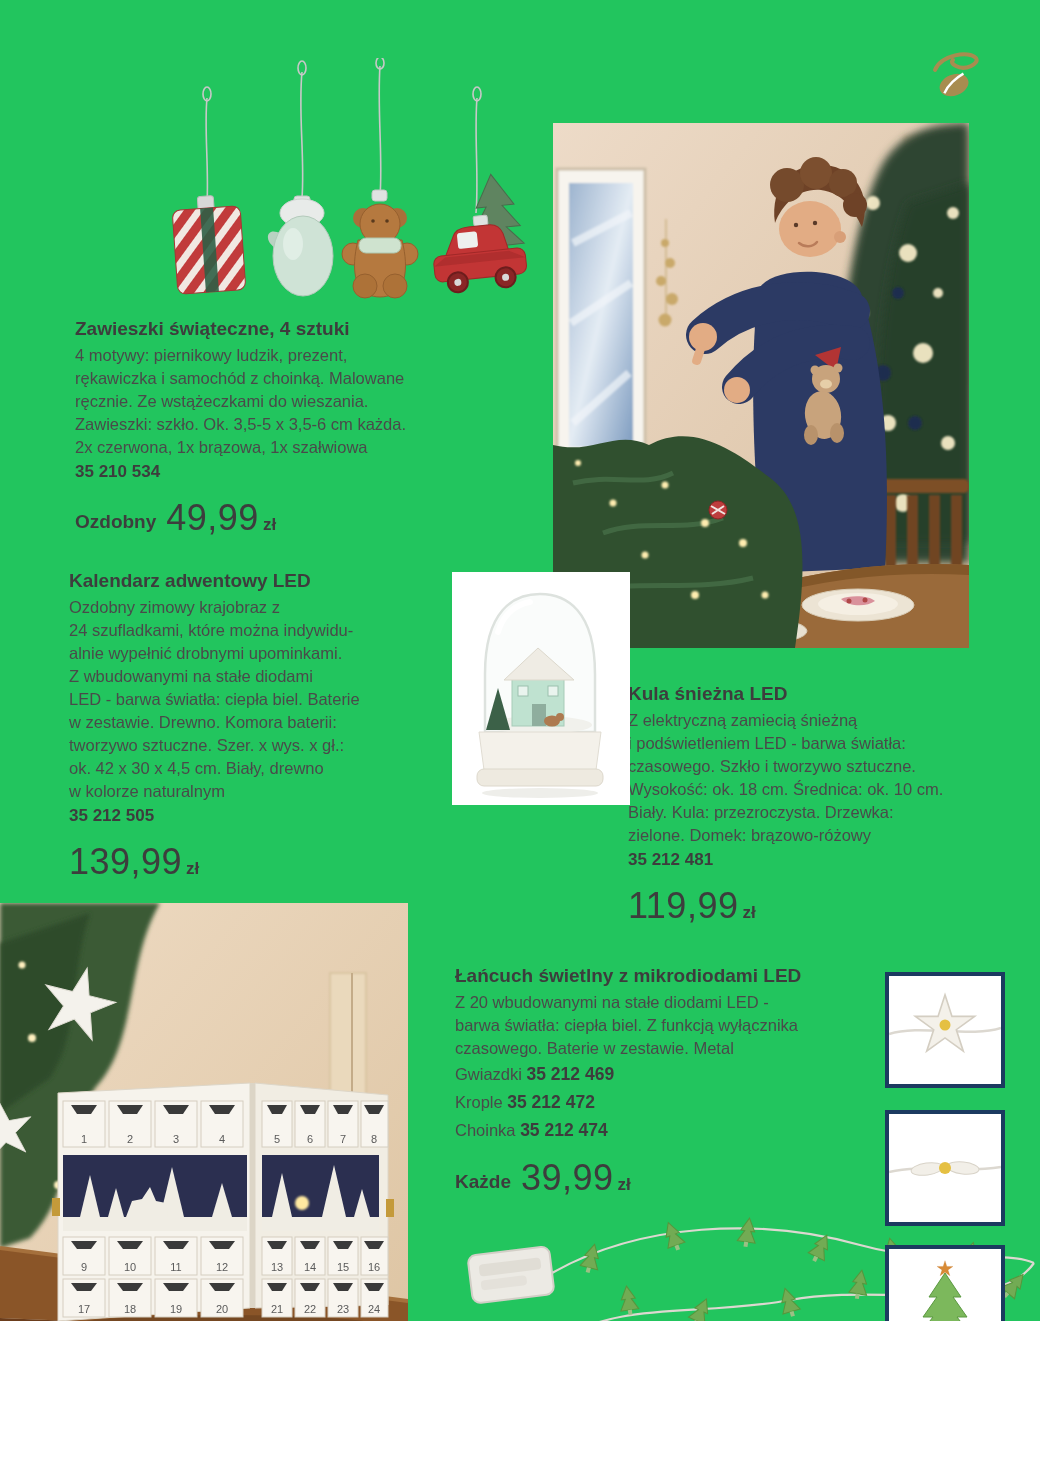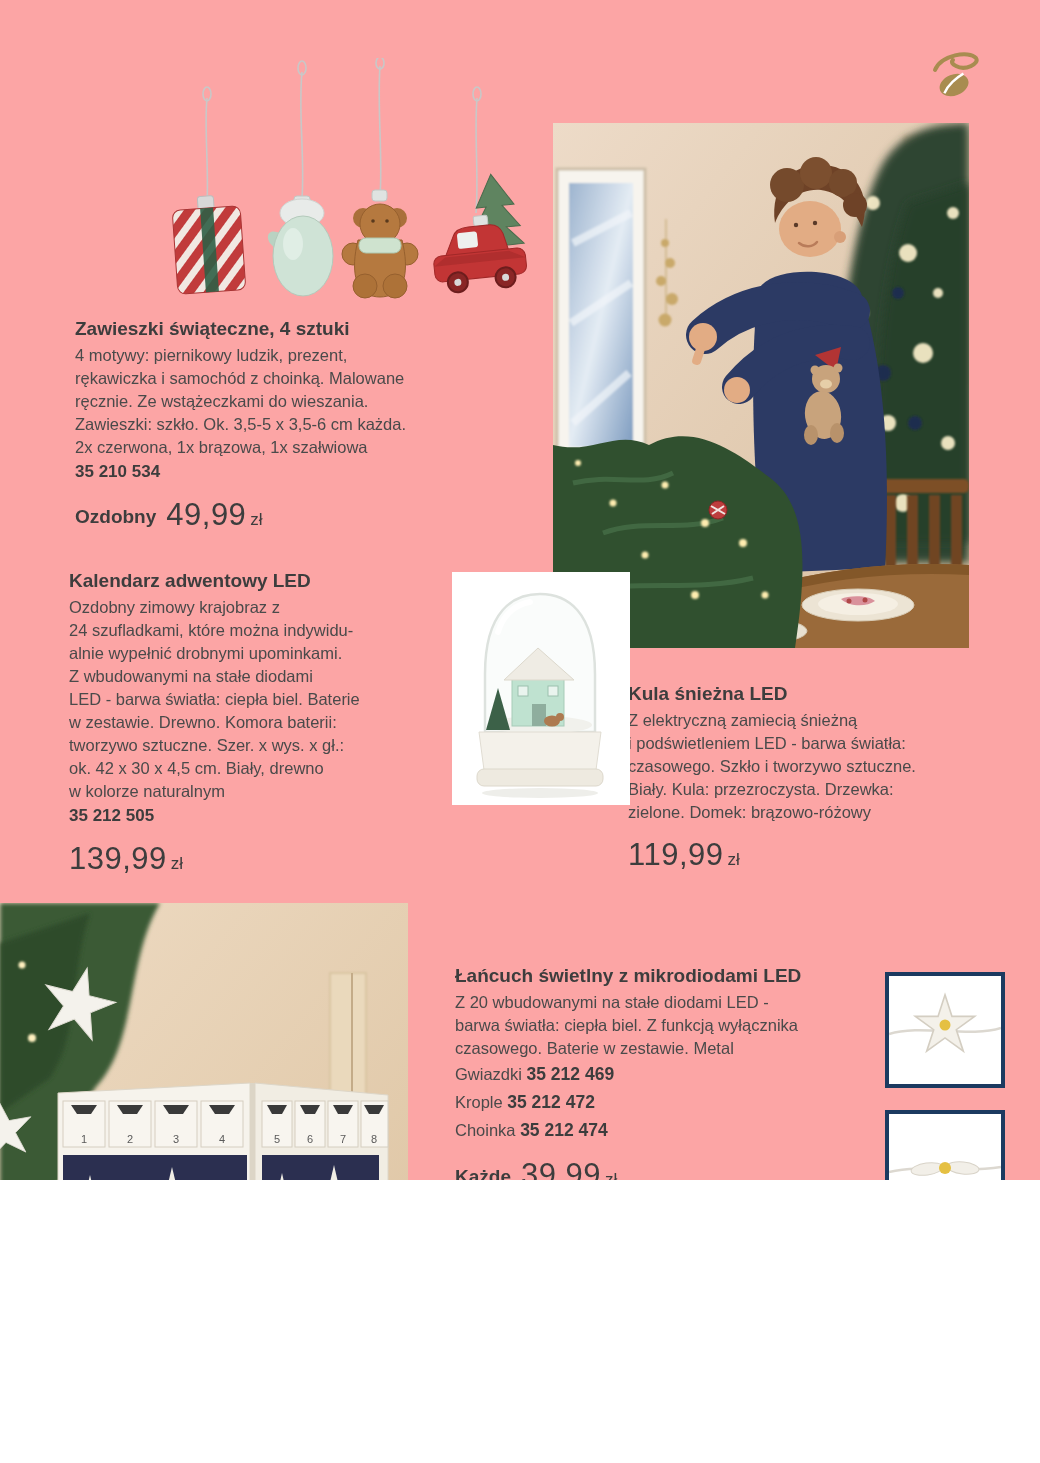--- a/index.html
+++ b/index.html
@@ -1,31 +1,31 @@
 <!DOCTYPE html>
 <html><head>
 <meta charset="utf-8">
 <style>
   html,body{margin:0;padding:0;background:#ffffff;}
   .page{
-    position:relative;width:1040px;height:1180px;background:#fca5a5;
+    position:relative;width:1040px;height:1321px;background:#22c55e;
     font-family:"Liberation Sans",sans-serif;color:#454545;overflow:hidden;
   }
   .abs{position:absolute;}
   
   .product-block{position:absolute;}
   .product-title{font-size:19px;font-weight:bold;color:#3d3d3d;line-height:25px;margin-bottom:3px;white-space:nowrap;}
   .desc-line{font-size:16.5px;line-height:23px;color:#4a4a4a;white-space:nowrap;}
   .article-number{font-size:17px;font-weight:bold;color:#3d3d3d;line-height:24px;margin-top:1px;}
   .variant-line{font-size:16.5px;line-height:28px;color:#4a4a4a;white-space:nowrap;}
   .variant-line .num{font-size:17.5px;font-weight:bold;color:#3d3d3d;}
   .price-row{margin-top:13px;white-space:nowrap;color:#3d3d3d;}
   .price-prefix{font-size:19px;font-weight:bold;margin-right:10px;vertical-align:2px;}
-  .price-amount{font-size:31px;letter-spacing:0.5px;}
-  .price-currency{font-size:17px;font-weight:normal;margin-left:4px;}
+  .price-amount{font-size:36px;letter-spacing:0.5px;}
+  .price-currency{font-size:17px;font-weight:bold;margin-left:4px;}
   
   .photo{position:absolute;overflow:hidden;}
   .snowglobe-box{position:absolute;left:452px;top:572px;width:178px;height:233px;background:#ffffff;z-index:3;}
   .thumb{position:absolute;left:885px;width:112px;height:108px;border:4px solid #1c3a60;background:#ffffff;z-index:4;}
   .thumb svg{display:block;}
 </style>
 </head>
 <body>
 
 <div class="page">
@@ -295,22 +295,24 @@
       <rect x="25" y="197" width="126" height="17" rx="7" fill="#eeeae0" stroke="#ddd8cc"></rect>
       <ellipse cx="88" cy="221" rx="58" ry="5" fill="#eeeeea"></ellipse>
     </svg>
   </div>
 
   <section class="product-block" style="left:628px;top:681px;">
     <div class="product-title">Kula śnieżna LED</div>
     <div class="desc-line">Z elektryczną zamiecią śnieżną</div>
     <div class="desc-line">i podświetleniem LED - barwa światła:</div>
     <div class="desc-line">czasowego. Szkło i tworzywo sztuczne.</div>
+    <div class="desc-line">Wysokość: ok. 18 cm. Średnica: ok. 10 cm.</div>
     <div class="desc-line">Biały. Kula: przezroczysta. Drzewka:</div>
     <div class="desc-line">zielone. Domek: brązowo-różowy</div>
+    <div class="article-number">35 212 481</div>
     <div class="price-row">
       <span class="price-amount">119,99</span><span class="price-currency">zł</span>
     </div>
   </section>
 
   <div class="photo" style="left:0;top:903px;width:408px;height:488px;">
     <svg width="408" height="488" viewBox="0 0 408 488">
       <defs>
         <linearGradient id="wall2" x1="0" y1="0" x2="1" y2="1">
           <stop offset="0" stop-color="#eedbc3"></stop>

